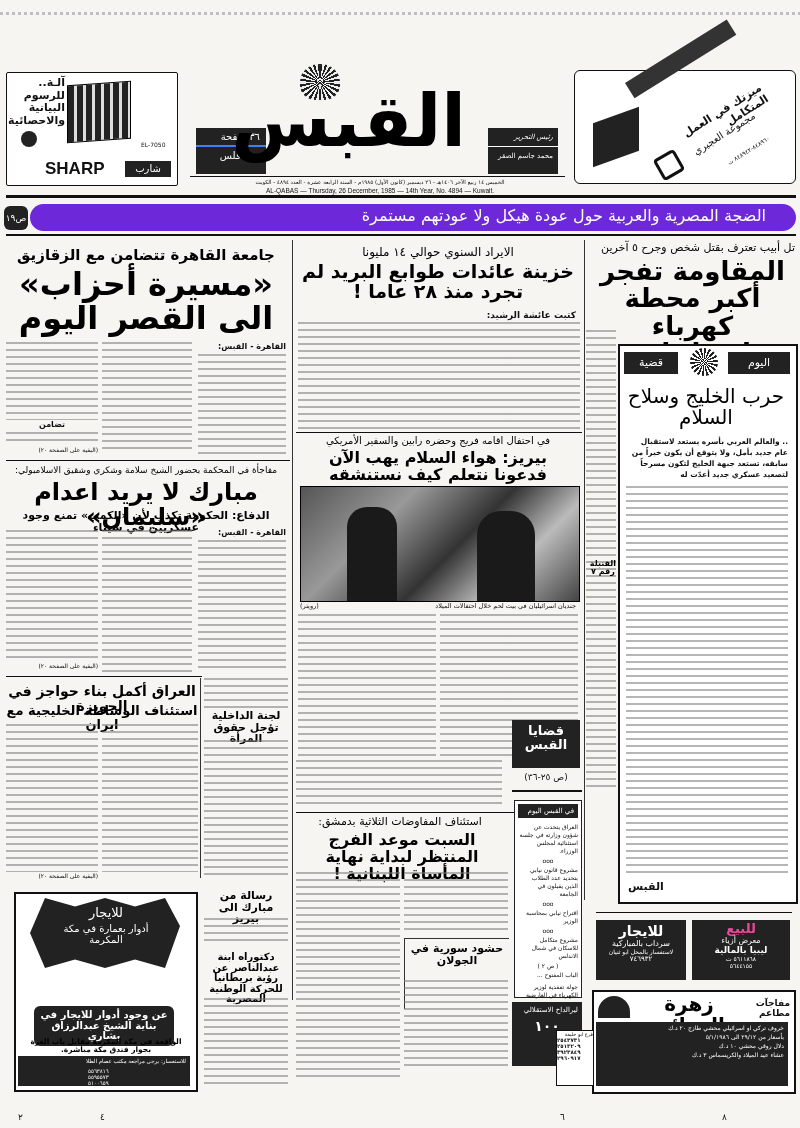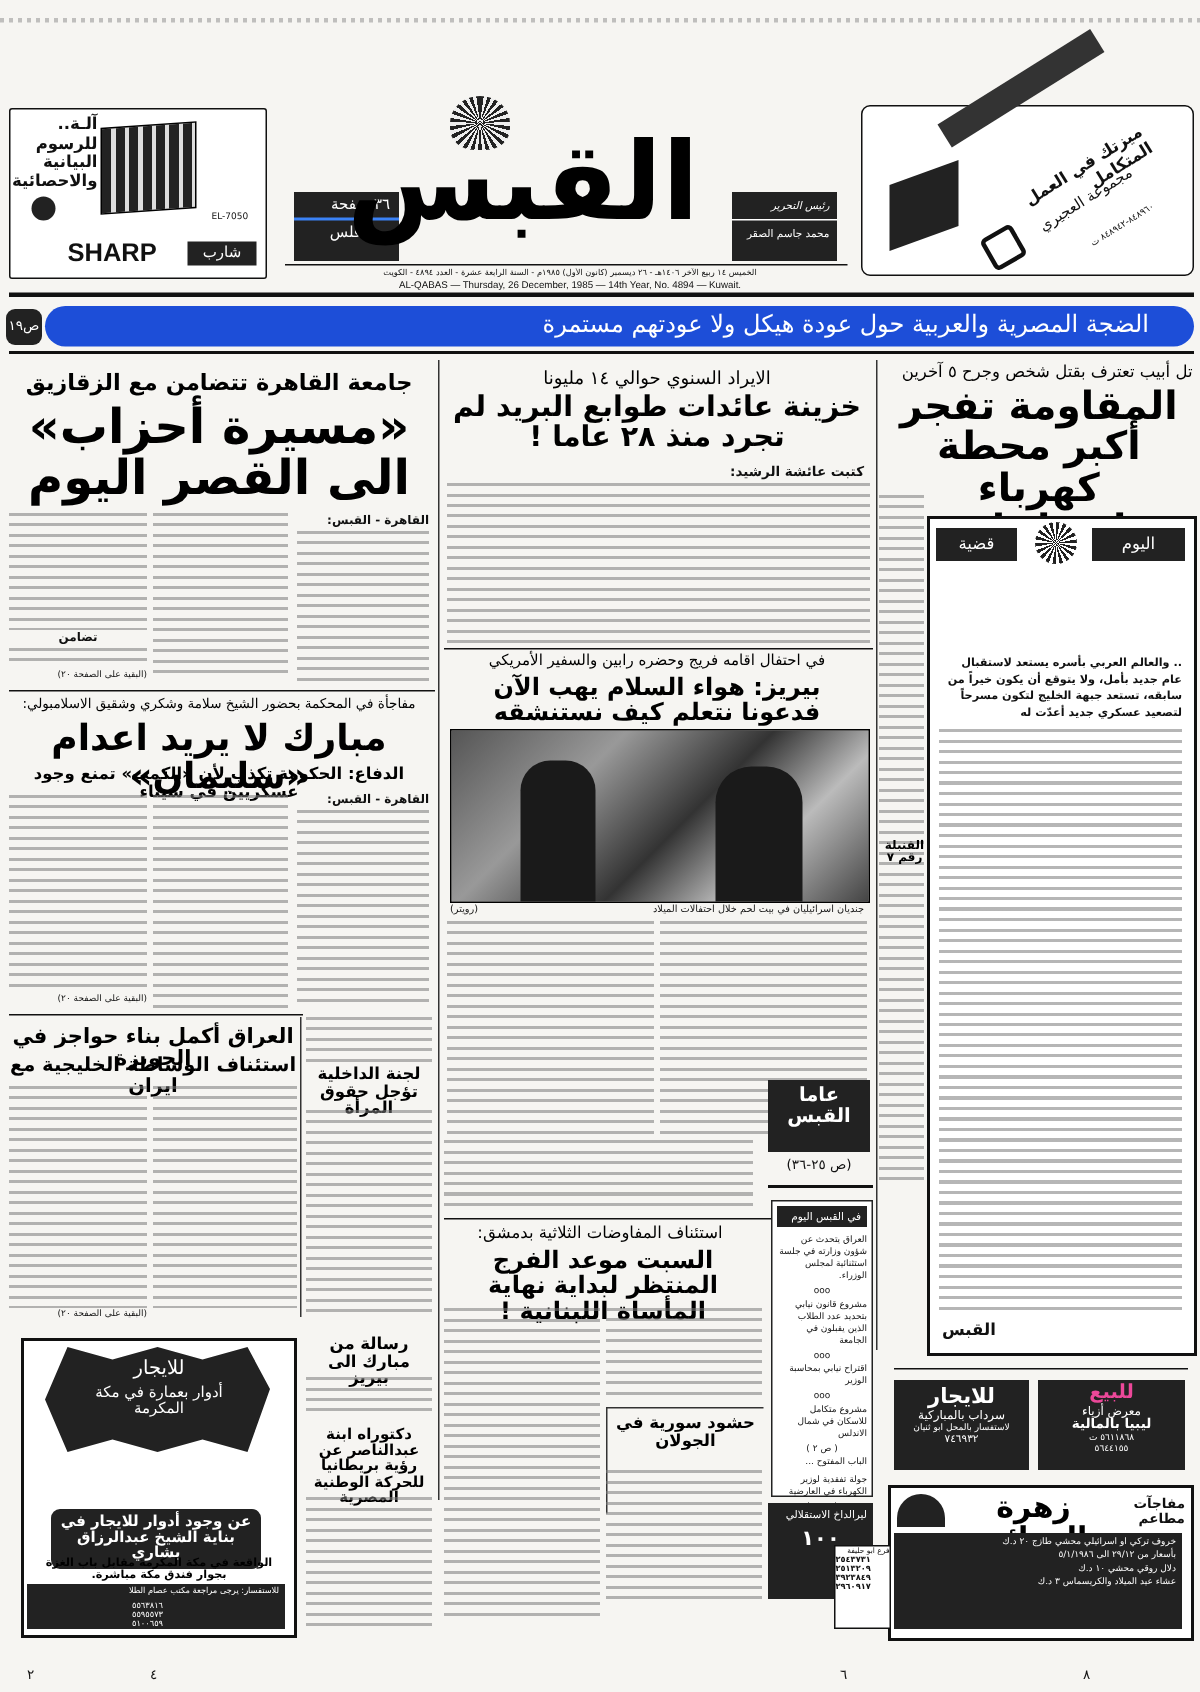--- a/index.html
+++ b/index.html
@@ -52,38 +52,39 @@
   <div class="abs" style="left:18px;top:44px;width:46px;height:44px;background:#222;transform:skewY(-20deg);"></div>
   <div class="abs" style="left:50px;top:12px;width:120px;height:18px;background:#333;transform:rotate(-32deg);transform-origin:left top;"></div>
   <div class="abs rtl" style="left:78px;top:40px;width:120px;font-size:11px;font-weight:bold;transform:rotate(-32deg);">ميزتك في العمل المتكامل</div>
   <div class="abs rtl" style="left:96px;top:62px;width:90px;font-size:10px;transform:rotate(-32deg);">مجموعة العجيري</div>
   <div class="abs" style="left:82px;top:82px;width:18px;height:18px;border:3px solid #111;border-radius:4px;transform:rotate(-30deg);"></div>
   <div class="abs rtl" style="left:120px;top:84px;width:80px;font-size:6px;transform:rotate(-32deg);">٨٤٨٩٦٠-٨٤٨٩٤٢ ت</div>
 </div>
 
 <div class="abs rule" style="left:6px;top:195px;width:790px;height:3px;"></div>
 
-<div class="abs dark pill" style="left:30px;top:204px;width:766px;height:27px;background:#1d4ed8;">
+<div class="abs dark pill" style="left:30px;top:204px;width:766px;height:27px;background:#6d28d9;">
   <div class="abs hl" style="right:30px;top:4px;width:700px;font-size:16px;color:#fff;text-align:right;font-weight:normal;">الضجة المصرية والعربية حول عودة هيكل ولا عودتهم مستمرة</div>
 </div>
 <div class="abs dark ctr" style="left:4px;top:206px;width:24px;height:24px;border-radius:6px;font-size:9px;line-height:24px;">ص١٩</div>
 
 <div class="abs rule" style="left:6px;top:234px;width:790px;height:2px;"></div>
 
 <div class="col-rule" style="left:292px;top:240px;height:760px;"></div>
 <div class="col-rule" style="left:584px;top:240px;height:660px;"></div>
 
 <div class="abs hl" style="left:590px;top:242px;width:205px;font-size:11px;font-weight:normal;text-align:right;">تل أبيب تعترف بقتل شخص وجرح ٥ آخرين</div>
 <div class="abs hl" style="left:590px;top:258px;width:205px;font-size:26px;letter-spacing:-1px;">المقاومة تفجر أكبر محطة كهرباء اسرائيلية</div>
 <div class="text-lines" style="left:586px;top:330px;width:30px;height:460px;"></div>
 
 <div class="abs" style="left:618px;top:344px;width:176px;height:556px;border:2px solid #111;background:#fff;">
   <div class="abs dark ctr" style="left:4px;top:6px;width:54px;height:22px;font-size:11px;line-height:22px;">قضية</div>
   <div class="abs" style="left:70px;top:2px;width:28px;height:28px;border-radius:50%;background:repeating-conic-gradient(#222 0 10deg,#fff 10deg 20deg);"></div>
   <div class="abs dark ctr" style="left:108px;top:6px;width:62px;height:22px;font-size:11px;line-height:22px;">اليوم</div>
+  <div class="abs hl" style="left:6px;top:40px;width:160px;font-size:20px;font-weight:normal;">حرب الخليج وسلاح السلام</div>
   <div class="abs rtl" style="left:6px;top:90px;width:162px;font-size:7.5px;line-height:11px;font-weight:bold;">.. والعالم العربي بأسره يستعد لاستقبال عام جديد بأمل، ولا يتوقع أن يكون خيراً من سابقه، تستعد جبهة الخليج لتكون مسرحاً لتصعيد عسكري جديد أعدّت له</div>
   <div class="text-lines" style="left:6px;top:140px;width:162px;height:392px;"></div>
   <div class="abs" style="left:8px;top:534px;font-size:11px;font-weight:bold;">القبس</div>
 </div>
 
 <div class="abs hl" style="left:590px;top:560px;width:26px;font-size:8px;">القنبلة رقم ٧</div>
 
 <div class="abs hl" style="left:300px;top:246px;width:276px;font-size:12px;font-weight:normal;">الايراد السنوي حوالي ١٤ مليونا</div>
 <div class="abs hl" style="left:300px;top:262px;width:276px;font-size:19px;">خزينة عائدات طوابع البريد لم تجرد منذ ٢٨ عاما !</div>
 <div class="abs rtl" style="left:300px;top:310px;width:276px;font-size:9px;font-weight:bold;">كتبت عائشة الرشيد:</div>
@@ -144,21 +145,21 @@
 <div class="abs hl" style="left:300px;top:816px;width:200px;font-size:11px;font-weight:normal;">استئناف المفاوضات الثلاثية بدمشق:</div>
 <div class="abs hl" style="left:296px;top:832px;width:212px;font-size:16px;">السبت موعد الفرج المنتظر لبداية نهاية المأساة اللبنانية !</div>
 <div class="text-lines" style="left:404px;top:872px;width:104px;height:60px;"></div>
 <div class="text-lines" style="left:296px;top:872px;width:104px;height:210px;"></div>
 <div class="abs" style="left:404px;top:938px;width:104px;height:70px;border-top:1px solid #333;border-left:1px solid #333;">
   <div class="hl" style="font-size:11px;padding-top:4px;">حشود سورية في الجولان</div>
 </div>
 <div class="text-lines" style="left:404px;top:980px;width:104px;height:90px;"></div>
 
 <div class="abs dark" style="left:512px;top:720px;width:68px;height:48px;">
-  <div class="hl" style="color:#fff;font-size:13px;padding-top:4px;">عاما القبس</div>
+  <div class="hl" style="color:#fff;font-size:13px;padding-top:4px;">قضايا القبس</div>
 </div>
 <div class="abs ctr" style="left:512px;top:772px;width:68px;font-size:9px;">(ص ٢٥-٣٦)</div>
 <div class="abs rule" style="left:512px;top:790px;width:70px;height:2px;"></div>
 <div class="abs" style="left:514px;top:800px;width:66px;height:196px;border:1px solid #222;background:#fff;">
   <div class="dark rtl" style="font-size:7px;padding:3px 4px;margin:3px;">في القبس اليوم</div>
   <div class="rtl" style="font-size:6px;padding:2px 3px;line-height:8px;">العراق يتحدث عن شؤون وزارته في جلسة استثنائية لمجلس الوزراء.</div>
   <div class="ctr small" style="font-size:6px;">ooo</div>
   <div class="rtl" style="font-size:6px;padding:2px 3px;line-height:8px;">مشروع قانون نيابي بتحديد عدد الطلاب الذين يقبلون في الجامعة</div>
   <div class="ctr small" style="font-size:6px;">ooo</div>
   <div class="rtl" style="font-size:6px;padding:2px 3px;line-height:8px;">اقتراح نيابي بمحاسبة الوزير</div>

